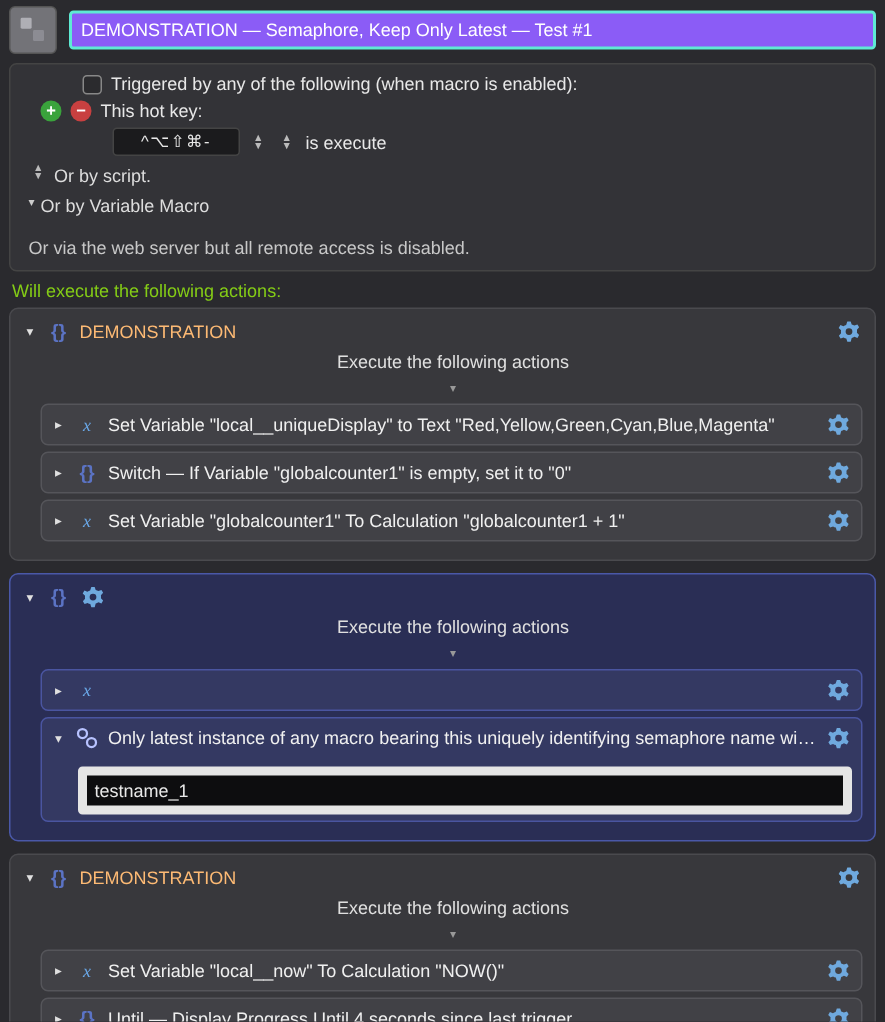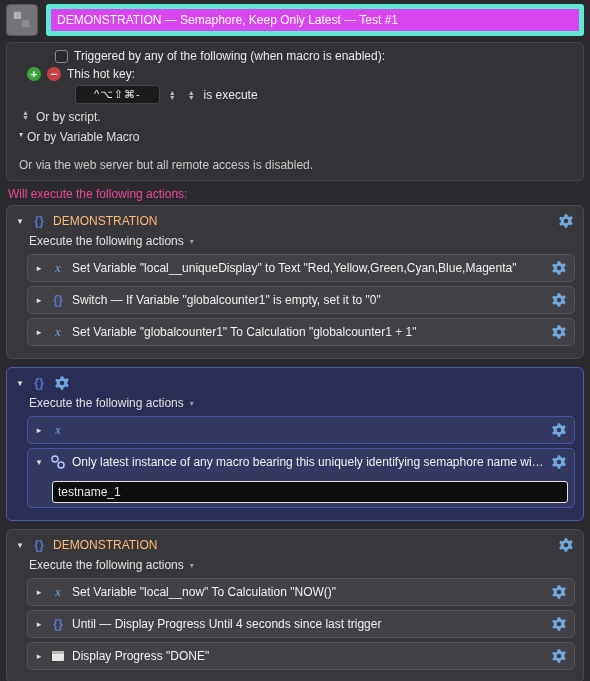--- a/index.html
+++ b/index.html
@@ -17,22 +17,22 @@
   .macro-icon {
     width: 32px; height: 32px;
     background: #737378;
     border-radius: 4px;
     display: flex; align-items: center; justify-content: center;
     border: 1px solid #555;
   }
   .macro-icon svg { opacity: .65; }
   .title-field {
     flex: 1;
-    background: #d946ef;
-    border: 5px solid #5eead4;
+    background: #8b5cf6;
+    border: 2px solid #5eead4;
     color: #fff;
     padding: 4px 6px;
     border-radius: 3px;
     font-size: 12px;
   }
   .trigger-box {
     background: #333337;
     border: 1px solid #444;
     border-radius: 5px;
     padding: 6px 8px 8px 8px;
@@ -51,60 +51,60 @@
   .minus-circle { background:#c84040; }
   .hotkey-field {
     background:#1b1b1d; border:1px solid #444; color:#e8e8e8;
     padding:2px 18px; border-radius:3px; font-size:11px;
     margin-left:60px; letter-spacing:1px;
   }
   .updown { display:inline-flex; flex-direction:column; font-size:7px; color:#bbb; line-height:5px; margin:0 3px; }
   .sub-trigger { margin-left:4px; margin-top:6px; color:#ddd; display:flex; align-items:flex-start; gap:4px; }
   .disc-chev { font-size:8px; color:#ccc; }
   .disabled-text { color:#c8c8c8; margin-left:4px; margin-top:14px; }
-  .section-label { color:#ec4899; margin:6px 0 4px 2px; }
+  .section-label { color:#84cc16; margin:6px 0 4px 2px; }
   .group {
     background:#38383c;
     border:1px solid #4a4a4e;
     border-radius:6px;
     padding:6px 8px 8px 8px;
     margin-bottom:8px;
     position:relative;
   }
   .group.selected {
     background:#2a2e55;
     border:1px solid #4a58a8;
   }
   .group-header { display:flex; align-items:center; gap:6px; margin-bottom:4px; }
   .exp-chev { font-size:9px; color:#e0e0e0; width:10px; text-align:center; cursor:pointer; }
   .gicon { width:16px; height:16px; display:flex; align-items:center; justify-content:center; }
   .gtitle { flex:1; color:#fdba74; font-size:12px; }
   .gear {
     width:18px; height:18px; color:#6fa9de; cursor:pointer;
   }
-  .subhead { display:flex; align-items:center; gap:6px; margin:2px 0 6px 14px; color:#e0e0e0; }
+  .subhead { display:flex; align-items:center; gap:6px; margin:2px 0 6px 14px; color:#e0e0e0;flex-direction:column; }
   .small-chev { font-size:8px; color:#999; }
   .action {
     background:#414146;
     border:1px solid #55555a;
     border-radius:5px;
     padding:4px 6px;
     margin:4px 0 4px 12px;
     display:flex; align-items:center; gap:6px;
     position:relative;
   }
   .group.selected .action { background:#343962; border-color:#4a55a0; }
   .action .exp-chev { width:10px; }
   .action .atext { flex:1; color:#f0f0f0; font-size:12px; white-space:nowrap; overflow:hidden; text-overflow:ellipsis; }
   .action.expanded { flex-wrap:wrap; }
   .action .subcontent { width:100%; margin-left:18px; margin-top:4px; display:flex; flex-direction:column; gap:6px; }
   .sub-row { display:flex; align-items:center; gap:6px; }
   .sub-label { color:#e0e0e0; font-size:12px; min-width:128px; text-align:right; }
   .sub-input {
-    flex:1; background:#0d0d0f; border:1px solid #e5e5e5; color:#e8e8e8;
+    flex:1; background:#0d0d0f; border:6px solid #e5e5e5; color:#e8e8e8;
     padding:3px 5px; border-radius:3px; font-size:12px;
   }
   .link-select { color:#8bb4ff; font-size:12px; display:flex; align-items:center; gap:4px; cursor:pointer; }
   .curly-icon svg, .var-icon svg, .win-icon svg, .clock-icon svg, .sema-icon svg { display:block; }
 </style>
 </head>
 <body>
 
 <svg width="0" height="0" style="position:absolute">
 <defs>

